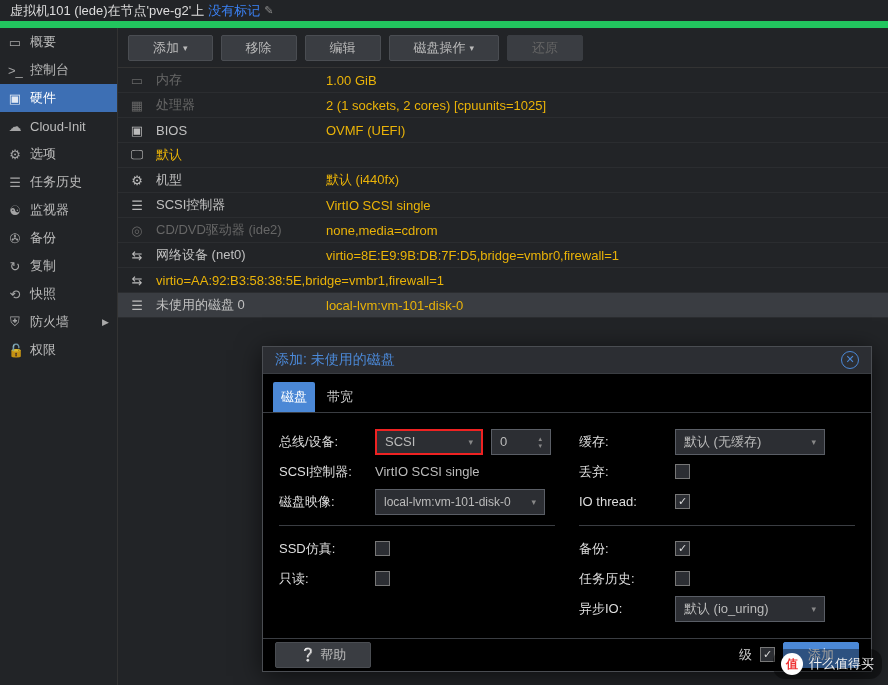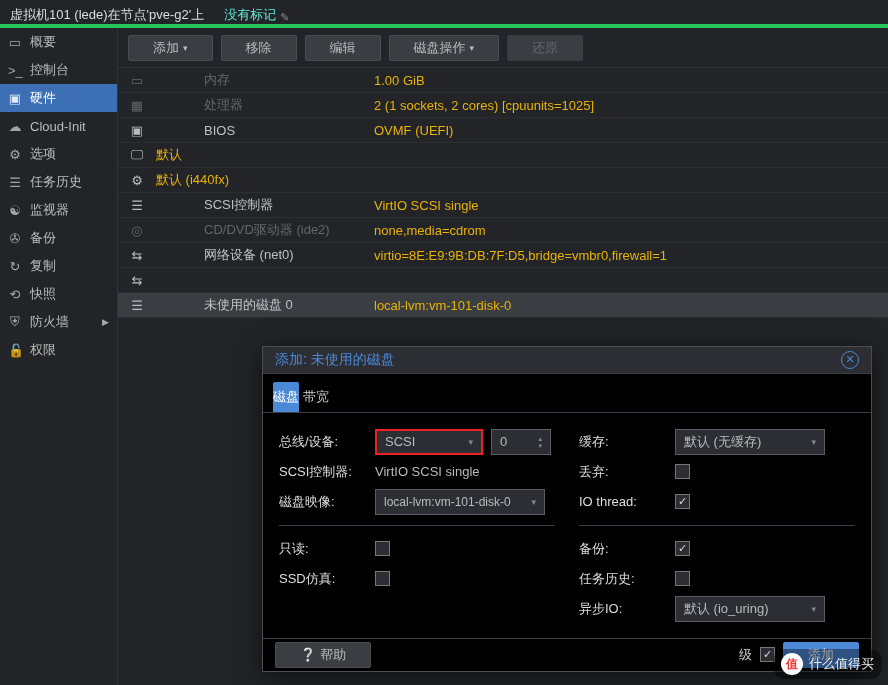--- a/index.html
+++ b/index.html
@@ -6,25 +6,25 @@
 body {
   width: 888px; height: 685px;
   background: #222427;
   color: #c0c0c0;
   font-family: "Helvetica Neue", Arial, sans-serif;
   font-size: 13px;
   overflow: hidden;
   position: relative;
 }
 .header-bar {
-  height: 28px; display: flex; align-items: flex-end; padding: 0 10px;
-  background: #222427; border-bottom: 4px solid #22c55e;
+  height: 28px; display: flex; align-items: center; padding: 0 10px;
+  background: #222427; border-bottom: 7px solid #22c55e;
 }
 .header-bar .title { color: #ddd; }
-.header-bar .notag { margin-left: 20px; color: #5eead4; }
+.header-bar .notag { margin-left: 4px; color: #3b82f6; }
 .header-bar .edit-ic { margin-left: 4px; color: #888; font-size: 11px; }
 .main { display: flex; height: calc(100% - 28px); }
 .sidebar {
   width: 118px; background: #222427; border-right: 1px solid #333;
   display: flex; flex-direction: column;
 }
 .side-item {
   height: 28px; display: flex; align-items: center; padding: 0 8px;
   color: #bbb; gap: 8px; cursor: pointer;
 }
@@ -45,21 +45,21 @@
 .btn .caret { font-size: 9px; }
 .btn.primary { background: #4b88d6; border-color: #4b88d6; color: #fff; }
 .hw-list { flex: 1; }
 .hw-row {
   height: 25px; display: flex; align-items: center; padding: 0 10px;
   border-bottom: 1px solid #2b2d30; gap: 10px;
 }
 .hw-row.dim .rk, .hw-row.dim .ic { color: #666; }
 .hw-row.sel { background: #3a3d42; }
 .hw-row .ic { width: 18px; text-align: center; color: #bbb; }
-.hw-row .rk { width: 160px; color: #c0c0c0; margin-left: 48px; }
+.hw-row .rk { width: 160px; color: #c0c0c0; }
 .hw-row .rv { color: #eab308; }
 
 
 .mask { position: absolute; inset: 0; }
 .dialog {
   position: absolute; left: 262px; top: 346px; width: 610px; height: 326px;
   background: #000000; border: 1px solid #4a4d52;
   box-shadow: 0 4px 24px rgba(0,0,0,.6);
   display: flex; flex-direction: column;
 }
@@ -68,21 +68,21 @@
   background: #2c2e33; border-bottom: 1px solid #3a3d42;
 }
 .dlg-head .t { color: #4b88d6; font-size: 14px; }
 .dlg-head .x {
   margin-left: auto; width: 18px; height: 18px; border: 1px solid #4b88d6;
   border-radius: 50%; color: #4b88d6; display: flex; align-items: center;
   justify-content: center; font-size: 11px; cursor: pointer;
 }
 .tabs { display: flex; padding: 8px 10px 0 10px; gap: 4px; border-bottom: 1px solid #3a3d42; }
 .tab {
-  padding: 6px 0; color: #ccc; cursor: pointer; border-radius: 2px 2px 0 0;
+  padding: 6px 8px; color: #ccc; cursor: pointer; border-radius: 2px 2px 0 0;
 }
 .tab.active { background: #4b88d6; color: #fff; }
 .form { flex: 1; padding: 14px 16px; }
 .cols { display: flex; gap: 24px; }
 .col { flex: 1; }
 .fr { display: flex; align-items: center; height: 30px; }
 .fr .lbl { width: 96px; color: #ddd; }
 .fr .val { flex: 1; color: #bbb; display: flex; align-items: center; gap: 8px; }
 .combo, .spin {
   height: 26px; background: #2c2e33; border: 1px solid #5a5e66;
@@ -217,39 +217,41 @@
           <span class="ic">▣</span>
           <span class="rk">BIOS</span>
           <span class="rv">OVMF (UEFI)</span>
         </div>
         <div class="hw-row">
           <span class="ic">🖵</span>
           <span class="rv">默认</span>
         </div>
         <div class="hw-row">
           <span class="ic">⚙</span>
+          <span class="rk">机型</span>
           <span class="rv">默认 (i440fx)</span>
         </div>
         <div class="hw-row">
           <span class="ic">☰</span>
           <span class="rk">SCSI控制器</span>
           <span class="rv">VirtIO SCSI single</span>
         </div>
         <div class="hw-row dim">
           <span class="ic">◎</span>
           <span class="rk">CD/DVD驱动器 (ide2)</span>
           <span class="rv">none,media=cdrom</span>
         </div>
         <div class="hw-row">
           <span class="ic">⇆</span>
           <span class="rk">网络设备 (net0)</span>
           <span class="rv">virtio=8E:E9:9B:DB:7F:D5,bridge=vmbr0,firewall=1</span>
         </div>
         <div class="hw-row">
           <span class="ic">⇆</span>
+          <span class="rv">virtio=AA:92:B3:58:38:5E,bridge=vmbr1,firewall=1</span>
         </div>
         <div class="hw-row sel">
           <span class="ic">☰</span>
           <span class="rk">未使用的磁盘 0</span>
           <span class="rv">local-lvm:vm-101-disk-0</span>
         </div>
       </div>
   </div>
 </div>
 
@@ -290,27 +292,27 @@
           <span class="lbl">磁盘映像:</span>
           <span class="val">
               <span class="combo wide">
                 <span style="font-size:12px">local-lvm:vm-101-disk-0</span>
                 <span class="cd">▾</span>
               </span>
             </span>
         </div>
         <div class="hr"></div>
         <div class="fr">
+          <span class="lbl">SSD仿真:</span>
+          <span class="val">
+              <span class="cb"></span>
+            </span>
+        </div>
+        <div class="fr">
           <span class="lbl">只读:</span>
-          <span class="val">
-              <span class="cb"></span>
-            </span>
-        </div>
-        <div class="fr">
-          <span class="lbl">SSD仿真:</span>
           <span class="val">
               <span class="cb"></span>
             </span>
         </div>
       </div>
       <div class="col">
         <div class="fr">
           <span class="lbl">缓存:</span>
           <span class="val">
               <span class="combo mid">

